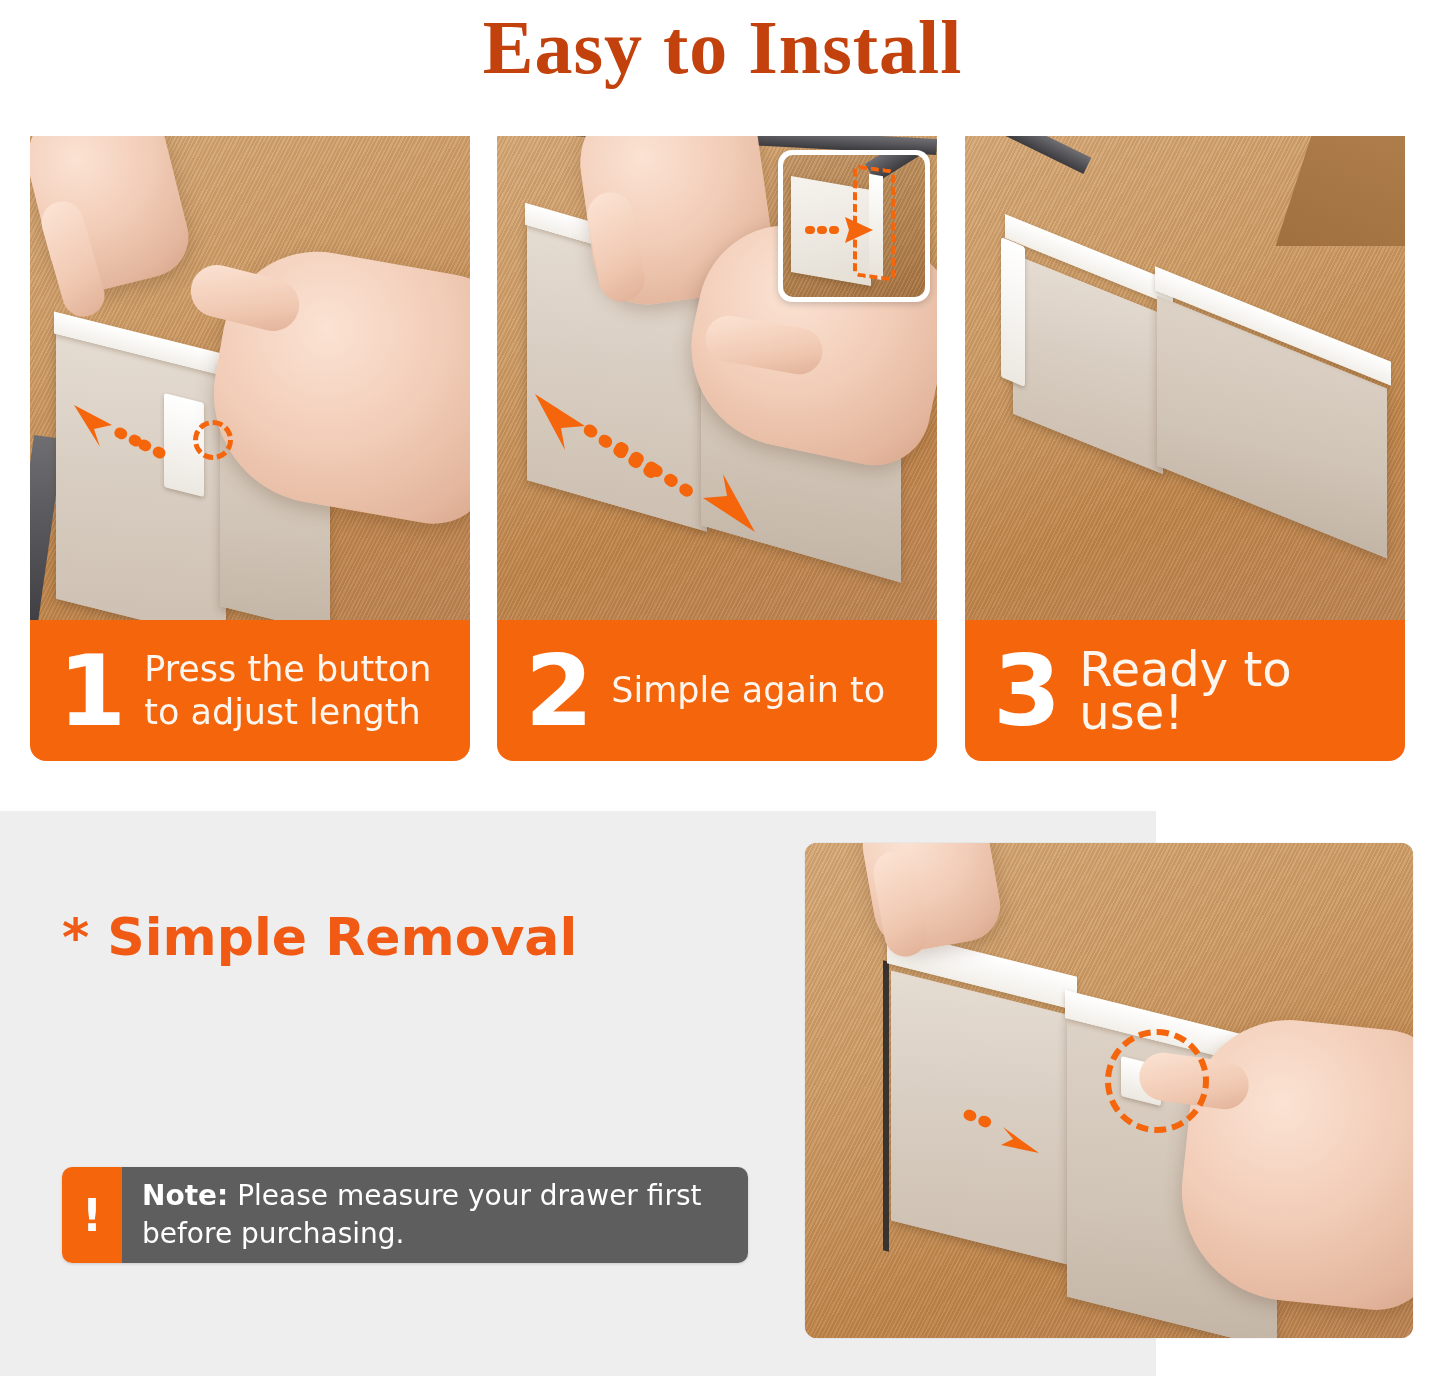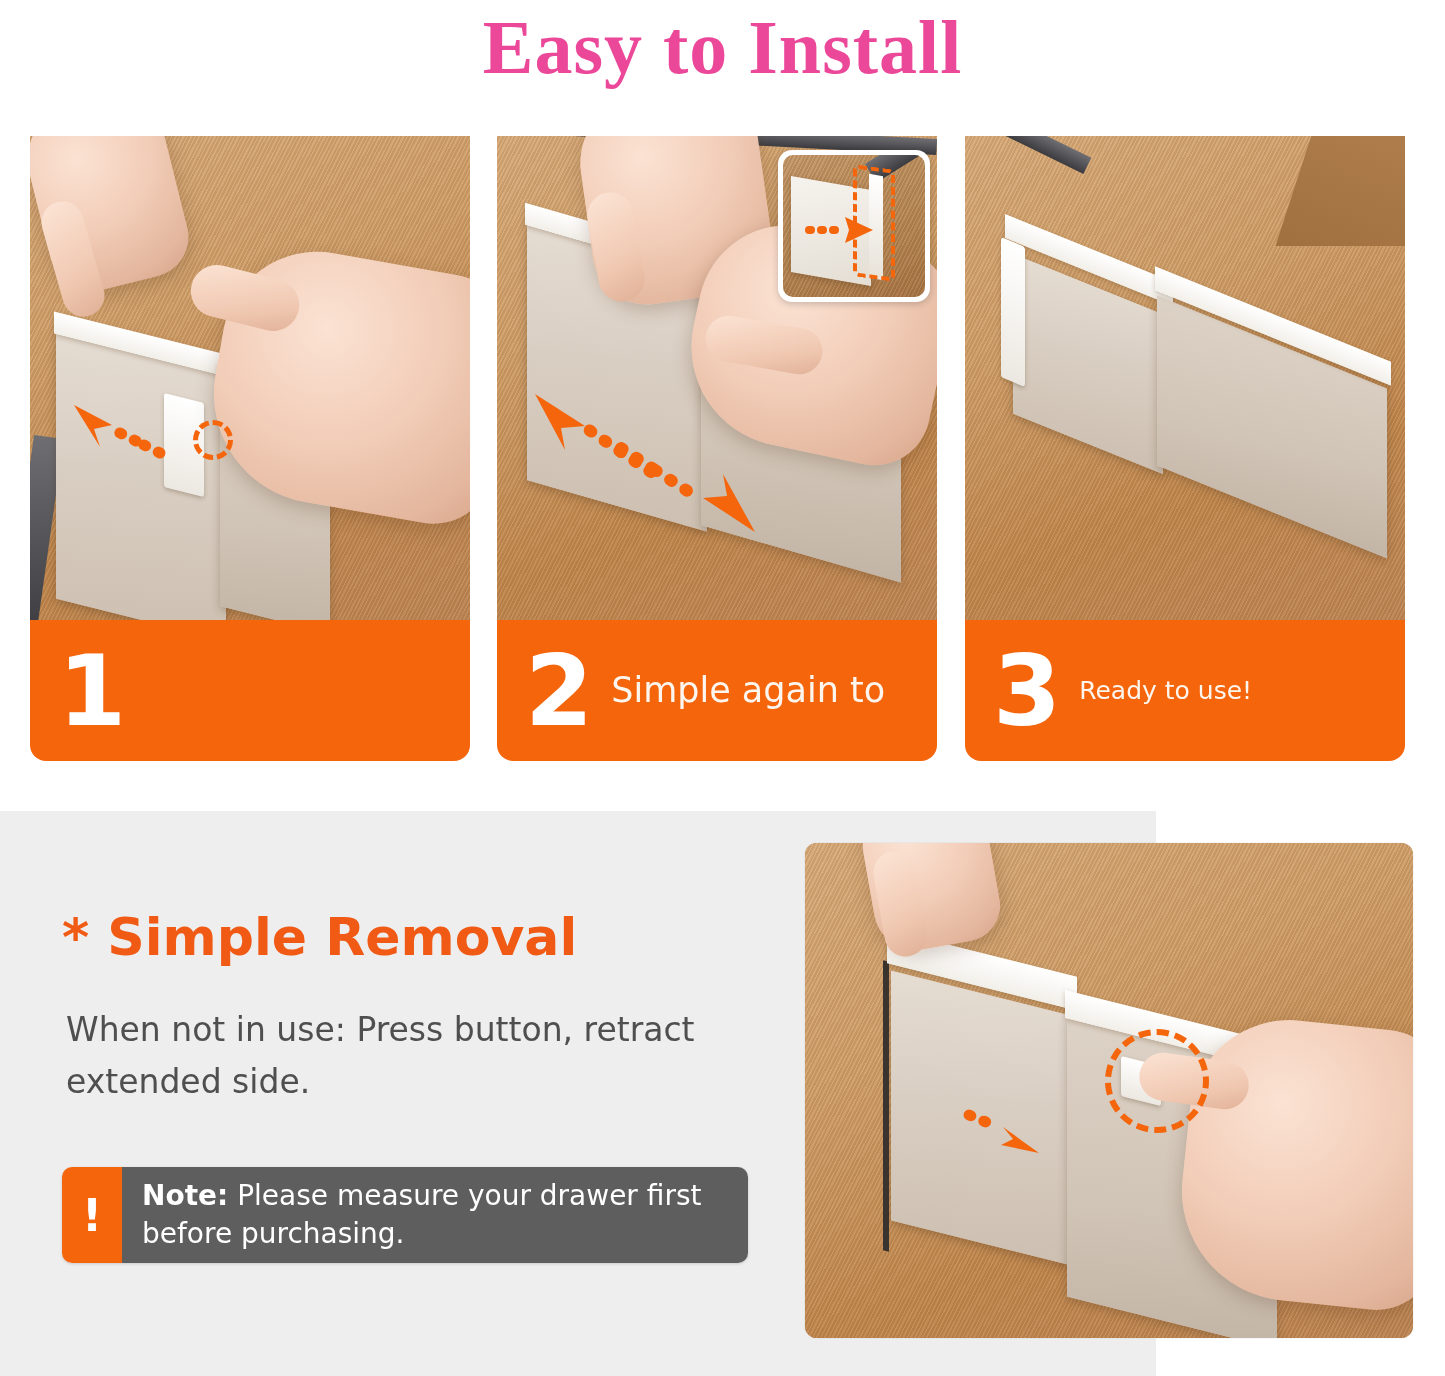--- a/index.html
+++ b/index.html
@@ -17,21 +17,21 @@
     background:#ffffff;
   }
   #page-title{
     position:absolute; left:0; top:4px; width:1445px;
     text-align:center;
     font-family:"Liberation Serif", serif;
     font-weight:bold;
     font-size:76px;
     line-height:86px;
     letter-spacing:1px;
-    color:#ec4899;
+    color:#c2410c;
   }
 
   
   .step-panel{
     position:absolute;
     top:136px;
     width:440px;
     height:625px;
   }
   #step-panel-1{ left:30px; }
@@ -60,21 +60,21 @@
     flex:0 0 auto;
   }
   .step-text{
     font-family:"DejaVu Sans", sans-serif;
     font-size:35px;
     line-height:43px;
     color:#fdf6ef;
     flex:1 1 auto;
     padding-right:10px;
   }
-  .step-text.single{ font-size:25px; }
+  .step-text.single{ font-size:48px; }
 
   
   .wood{
     position:absolute; inset:0;
     background:
       repeating-linear-gradient(117deg,
         rgba(255,255,255,0.10) 0px, rgba(255,255,255,0.10) 1px,
         rgba(120,70,25,0.13) 1px, rgba(120,70,25,0.13) 3px,
         rgba(255,255,255,0.05) 3px, rgba(255,255,255,0.05) 5px,
         rgba(90,50,15,0.10) 5px, rgba(90,50,15,0.10) 7px),
@@ -232,20 +232,24 @@
       <svg class="arrow-svg" style="left:20px;top:255px;" width="130" height="80" viewBox="0 0 130 80">
         <g stroke="#F4650C" stroke-width="11" stroke-linecap="round" fill="none">
           <line x1="110" y1="62" x2="86" y2="50" stroke-dasharray="2 14"></line>
           <line x1="86" y1="50" x2="58" y2="36" stroke-dasharray="2 14"></line>
         </g>
         <path d="M24 14 L62 34 L44 38 L50 56 Z" fill="#F4650C"></path>
       </svg>
     </div>
     <div class="step-caption">
       <div class="step-num">1</div>
+      <div class="step-text">
+        <div>Press the button</div>
+        <div>to adjust length</div>
+      </div>
     </div>
   </div>
 
   <div class="step-panel" id="step-panel-2">
     <div class="step-photo">
       <div class="wood"></div>
       <div class="drawer-rail" style="left:20px;top:-8px;width:420px;height:16px;transform:rotate(3deg);"></div>
 
       <div class="divider-front" style="left:30px;top:112px;width:180px;height:258px;transform:skewY(16deg);"></div>
       <div class="divider-rail" style="left:28px;top:94px;width:190px;height:22px;transform:skewY(16deg);"></div>
@@ -311,21 +315,20 @@
     <div class="step-caption">
       <div class="step-num">3</div>
       <div class="step-text single">Ready to use!</div>
     </div>
   </div>
 </div>
 
 <div id="bottom-section">
 
   <div id="removal-heading">* Simple Removal</div>
-  <div id="removal-body">When not in use: Press button, retract extended side.</div>
 
   <div id="note-banner">
     <div id="note-icon">!</div>
     <div id="note-body">
       <span><b>Note:</b><span> Please measure your drawer first before purchasing.</span></span>
     </div>
   </div>
 
   <div id="removal-photo">
     <div class="wood"></div>

